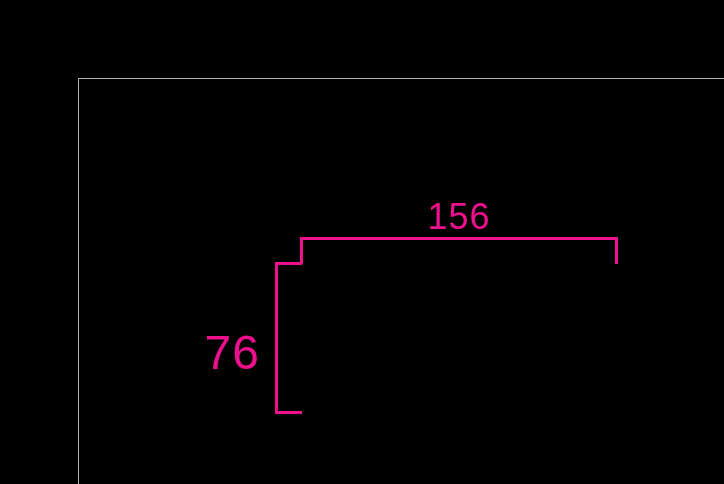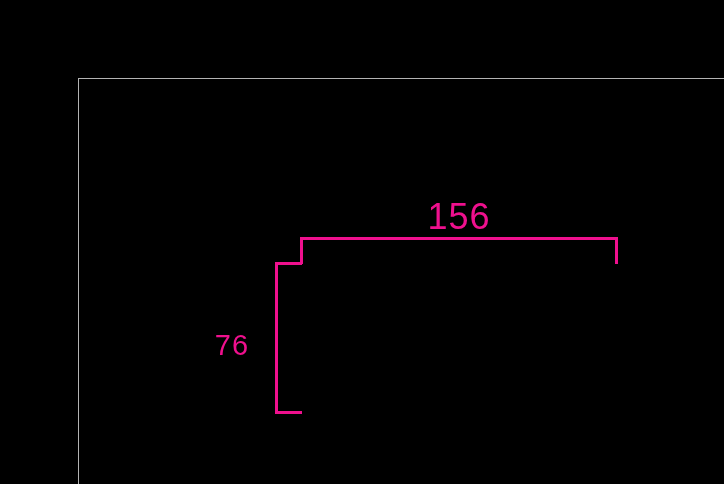--- a/index.html
+++ b/index.html
@@ -29,22 +29,22 @@
     font-weight:400;letter-spacing:1px;
   }
   .width-bracket{
     position:absolute;left:203px;top:140px;width:318px;height:13px;
     border-top:3px solid var(--pink);
     border-left:3px solid var(--pink);
     border-right:3px solid var(--pink);
   }
   
   .height-label{
-    position:absolute;left:95px;top:218px;width:80px;height:36px;
-    color:var(--pink);font-size:29px;line-height:36px;text-align:center;
+    position:absolute;left:95px;top:226px;width:80px;height:36px;
+    color:var(--pink);font-size:48px;line-height:36px;text-align:right;
     font-weight:400;letter-spacing:1px;
   }
   .height-bracket{
     position:absolute;left:178px;top:165px;width:13px;height:152px;
     border-left:3px solid var(--pink);
     border-top:3px solid var(--pink);
     border-bottom:3px solid var(--pink);
   }
   
   .component-bounds{

